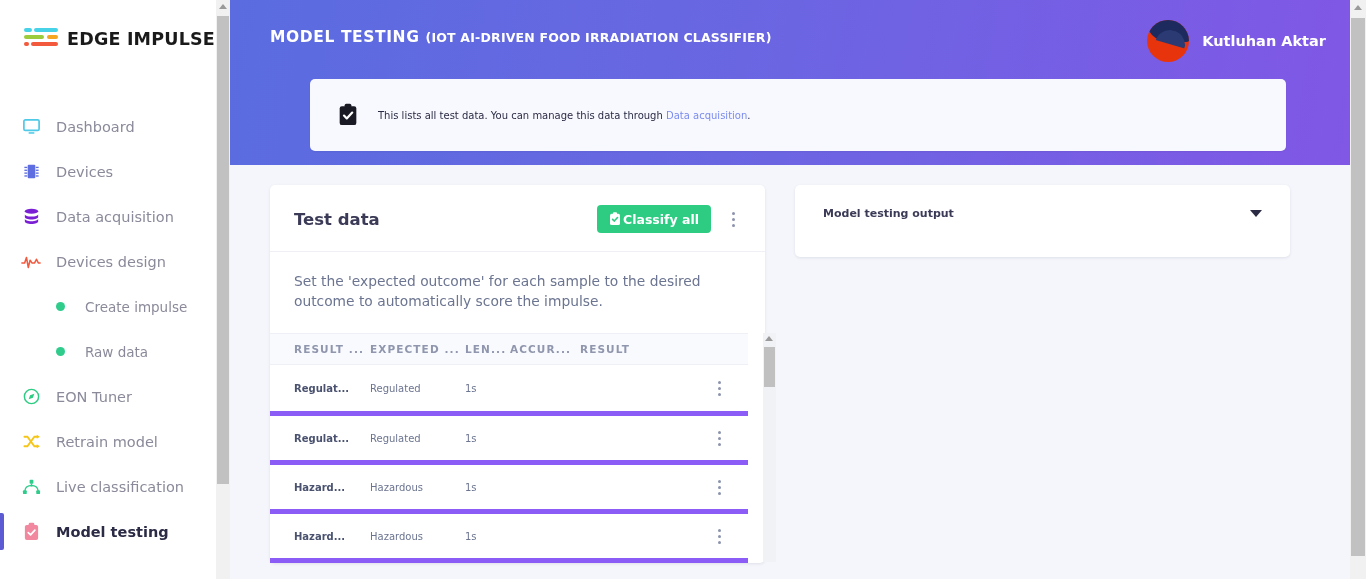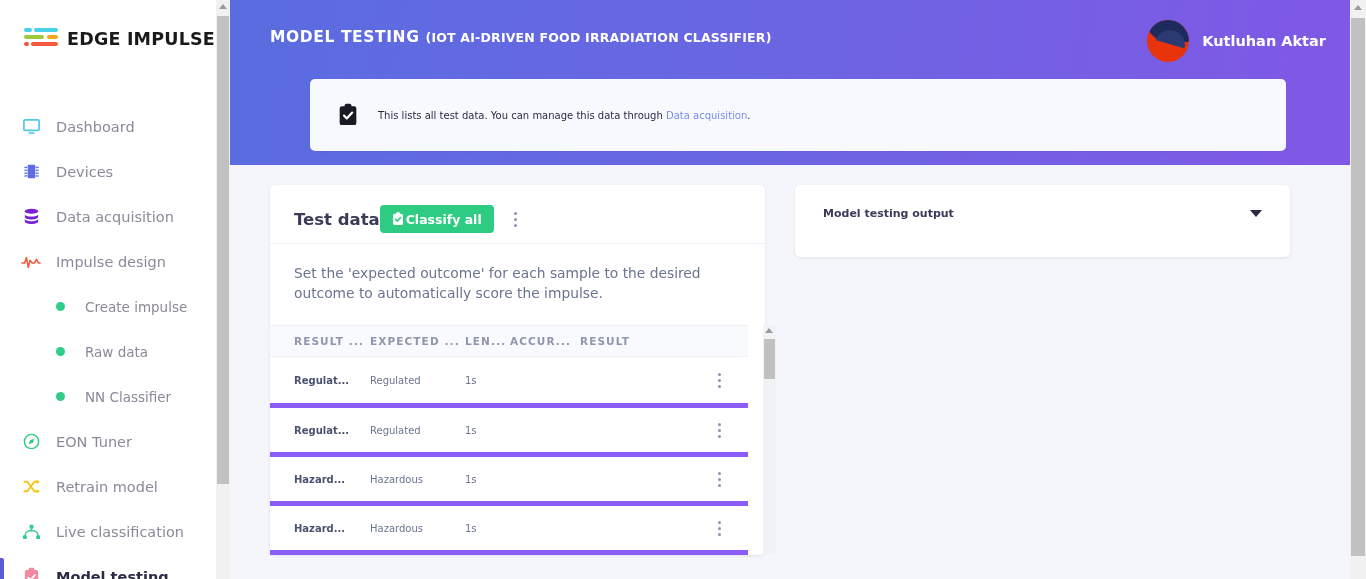--- a/index.html
+++ b/index.html
@@ -149,22 +149,22 @@
     padding: 20px 40px 0 40px;
   }
   .card {
     background: #fff; border-radius: 5px;
     box-shadow: 0 1px 3px rgba(30,40,90,.10);
   }
   .card-left { width: 495px; flex: 0 0 495px; }
   .card-right { width: 495px; flex: 0 0 495px; height: 72px; }
 
   .card-head {
-    display: flex; align-items: center; 
-    padding: 20px 24px 10px 24px;
+    display: flex; align-items: center; justify-content: space-between;
+    padding: 20px 24px 18px 24px;
     border-bottom: 1px solid #eef0f6;
   }
   .card-title { font-size: 16.5px; font-weight: 700; color: #3b3b58; }
   .head-right { display: flex; align-items: center; gap: 14px; }
   .btn-classify {
     background: #2ecc83; color: #fff;
     border: none; border-radius: 4px;
     height: 28px; padding: 0 12px;
     display: flex; align-items: center; gap: 2px;
     font-size: 12.5px; font-weight: 700;
@@ -318,43 +318,37 @@
         </span>
         <span class="lbl">Data acquisition</span>
       </div>
 
       <div class="nav-item">
         <span class="ico">
           <svg width="20" height="20" viewBox="0 0 22 20">
               <polyline points="1,11 4,11 6,5 8,16 10,8 12,11 15,11 17,7 19,11 21,11" fill="none" stroke="#f2593d" stroke-width="1.7" stroke-linejoin="round" stroke-linecap="round"></polyline>
             </svg>
         </span>
-        <span class="lbl">Impulse design</span>
+        <span class="lbl">Devices design</span>
       </div>
 
       <div class="nav-item sub">
         <span class="ico">
             <span class="dot"></span>
           </span>
         <span class="lbl">Create impulse</span>
       </div>
 
       <div class="nav-item sub">
         <span class="ico">
             <span class="dot"></span>
           </span>
         <span class="lbl">Raw data</span>
       </div>
 
-      <div class="nav-item sub">
-        <span class="ico">
-            <span class="dot"></span>
-          </span>
-        <span class="lbl">NN Classifier</span>
-      </div>
 
       <div class="nav-item">
         <span class="ico">
           <svg width="19" height="19" viewBox="0 0 20 20">
               <circle cx="10" cy="10" r="7.5" fill="none" stroke="#2ecc83" stroke-width="1.5"></circle>
               <path d="M13 7 L8.5 8.8 L7 13 L11.5 11.2 Z" fill="#2ecc83"></path>
             </svg>
         </span>
         <span class="lbl">EON Tuner</span>
       </div>

